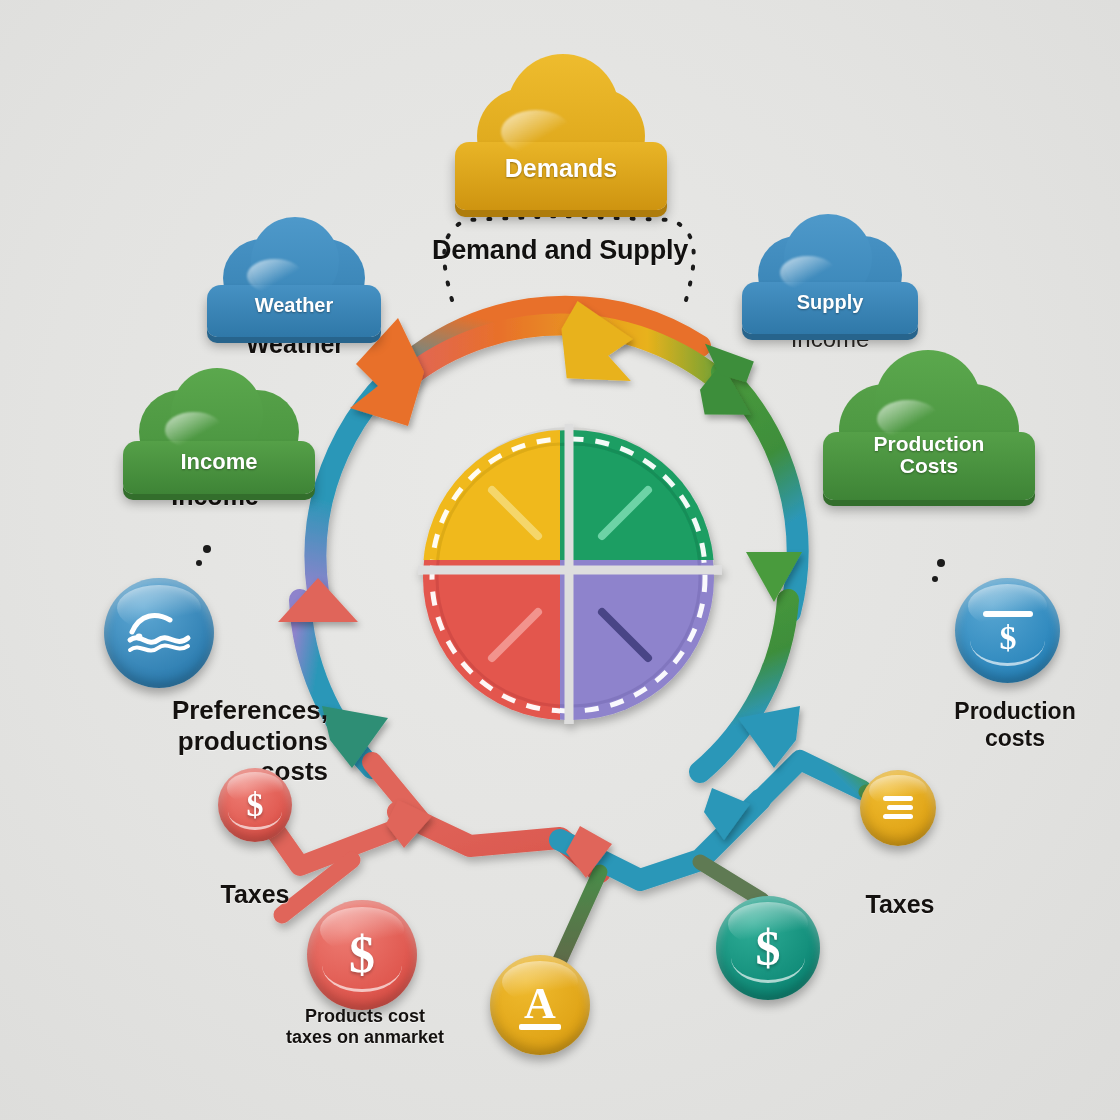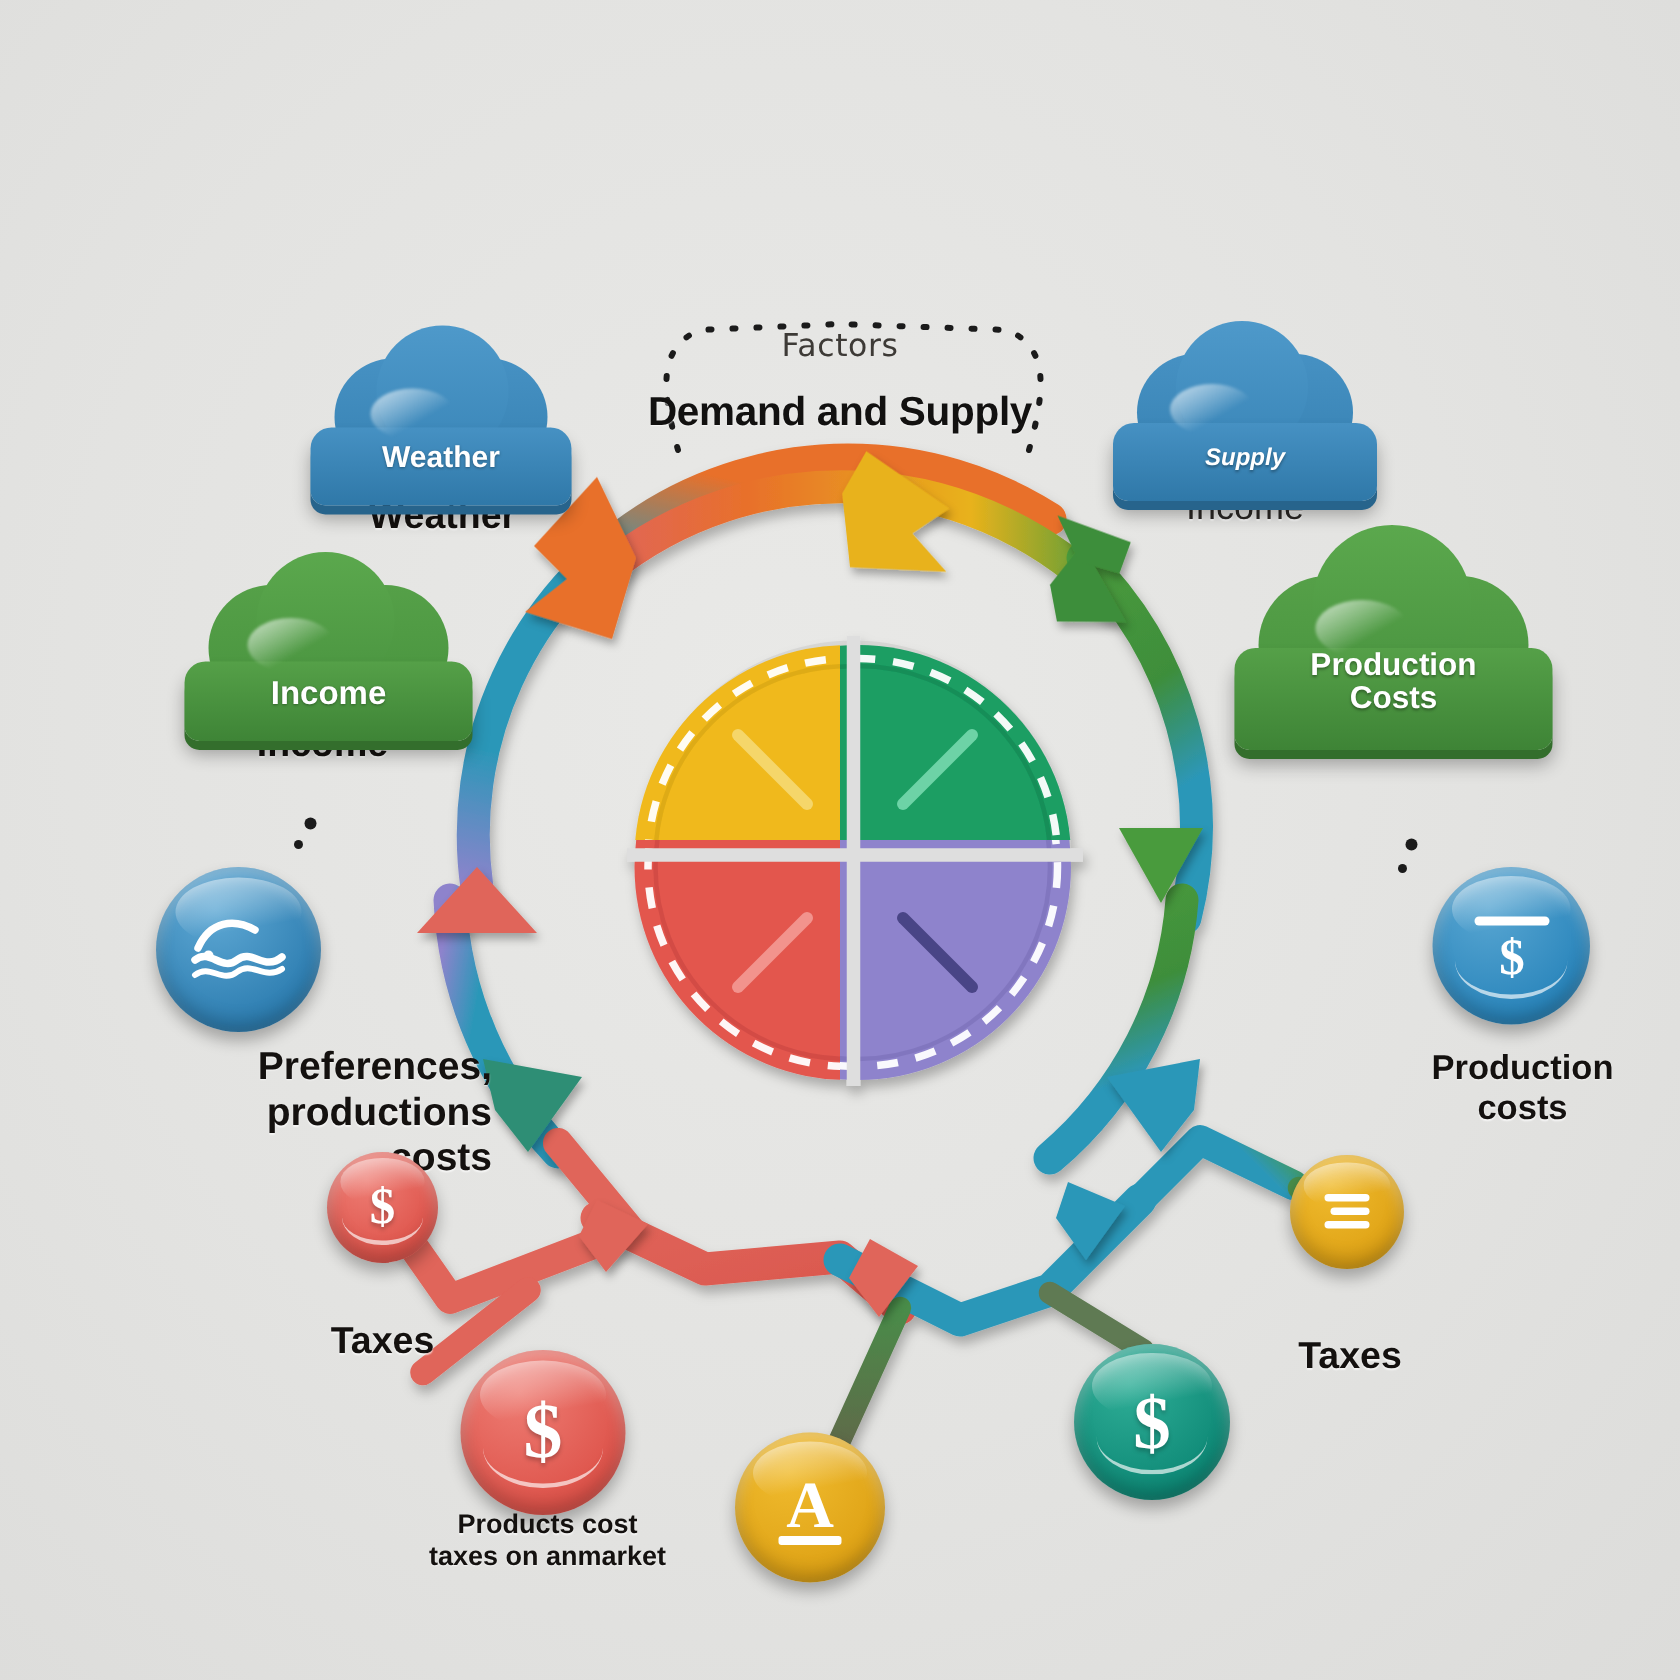--- a/index.html
+++ b/index.html
@@ -294,24 +294,32 @@
     </g>
     <g fill="#1b1b1b">
       <circle cx="207" cy="549" r="4"></circle>
       <circle cx="199" cy="563" r="3"></circle>
       <circle cx="941" cy="563" r="4"></circle>
       <circle cx="935" cy="579" r="3"></circle>
     </g>
   </svg>
 
   <div id="heading">
-    <div class="kicker">Factors</div>
     <div class="main">Demand and Supply</div>
   </div>
 
+  <div class="cloud" style="left:455px; top:100px; width:212px; height:110px; font-size:25px; padding-bottom:28px;
+              --c:#E0A81B;">
+    <span class="base" style="background:linear-gradient(#E9B527,#CE9410); box-shadow:0 7px 0 #AE7C0C, 0 10px 12px rgba(0,0,0,.3);"></span>
+    <span style="position:absolute; left:22px; bottom:26px; width:96px; height:96px; border-radius:50%; background:linear-gradient(#E9B527,#D9A318); z-index:1;"></span>
+    <span style="position:absolute; right:22px; bottom:26px; width:96px; height:96px; border-radius:50%; background:linear-gradient(#E9B527,#D9A318); z-index:1;"></span>
+    <span style="position:absolute; left:52px; bottom:44px; width:112px; height:112px; border-radius:50%; background:linear-gradient(#EEBC2E,#DDA61A); z-index:1;"></span>
+    <span class="gloss" style="left:46px; top:10px; width:70px; height:44px;"></span>
+    <span class="cl-txt">Demands</span>
+  </div>
 
   <div class="cloud" style="left:207px; top:253px; width:174px; height:84px; font-size:20px; padding-bottom:20px;">
     <span class="base" style="background:linear-gradient(#4691C3,#2F78A8); box-shadow:0 6px 0 #27648C, 0 9px 11px rgba(0,0,0,.3);"></span>
     <span style="position:absolute; left:16px; bottom:20px; width:78px; height:78px; border-radius:50%; background:linear-gradient(#4691C3,#3681B2); z-index:1;"></span>
     <span style="position:absolute; right:16px; bottom:20px; width:78px; height:78px; border-radius:50%; background:linear-gradient(#4691C3,#3681B2); z-index:1;"></span>
     <span style="position:absolute; left:44px; bottom:32px; width:88px; height:88px; border-radius:50%; background:linear-gradient(#4E99CA,#3A86B8); z-index:1;"></span>
     <span class="gloss" style="left:40px; top:6px; width:56px; height:34px;"></span>
     <span class="cl-txt">Weather</span>
   </div>
   <div class="node-label" style="left:200px; top:330px; width:190px; font-size:25px;">Weather</div>
@@ -319,21 +327,21 @@
   <div class="cloud" style="left:123px; top:408px; width:192px; height:86px; font-size:22px; padding-bottom:20px;">
     <span class="base" style="background:linear-gradient(#55A048,#3E8436); box-shadow:0 6px 0 #336E2C, 0 9px 11px rgba(0,0,0,.3);"></span>
     <span style="position:absolute; left:16px; bottom:20px; width:84px; height:84px; border-radius:50%; background:linear-gradient(#55A048,#48933E); z-index:1;"></span>
     <span style="position:absolute; right:16px; bottom:20px; width:84px; height:84px; border-radius:50%; background:linear-gradient(#55A048,#48933E); z-index:1;"></span>
     <span style="position:absolute; left:48px; bottom:34px; width:92px; height:92px; border-radius:50%; background:linear-gradient(#5BA84D,#4A9440); z-index:1;"></span>
     <span class="gloss" style="left:42px; top:4px; width:58px; height:36px;"></span>
     <span class="cl-txt">Income</span>
   </div>
   <div class="node-label" style="left:120px; top:482px; width:190px; font-size:25px;">Income</div>
 
-  <div class="cloud" style="left:742px; top:250px; width:176px; height:84px; font-size:16px; padding-bottom:20px;font-style:italic;">
+  <div class="cloud" style="left:742px; top:250px; width:176px; height:84px; font-size:20px; padding-bottom:20px;">
     <span class="base" style="background:linear-gradient(#4691C3,#2F78A8); box-shadow:0 6px 0 #27648C, 0 9px 11px rgba(0,0,0,.3);"></span>
     <span style="position:absolute; left:16px; bottom:20px; width:78px; height:78px; border-radius:50%; background:linear-gradient(#4691C3,#3681B2); z-index:1;"></span>
     <span style="position:absolute; right:16px; bottom:20px; width:78px; height:78px; border-radius:50%; background:linear-gradient(#4691C3,#3681B2); z-index:1;"></span>
     <span style="position:absolute; left:42px; bottom:32px; width:88px; height:88px; border-radius:50%; background:linear-gradient(#4E99CA,#3A86B8); z-index:1;"></span>
     <span class="gloss" style="left:38px; top:6px; width:56px; height:34px;"></span>
     <span class="cl-txt">Supply</span>
   </div>
   <div class="node-label thin" style="left:735px; top:325px; width:190px; font-size:24px;">Income</div>
 
   <div class="cloud" style="left:823px; top:390px; width:212px; height:110px; font-size:21px; padding-bottom:22px; white-space:pre-line;">

